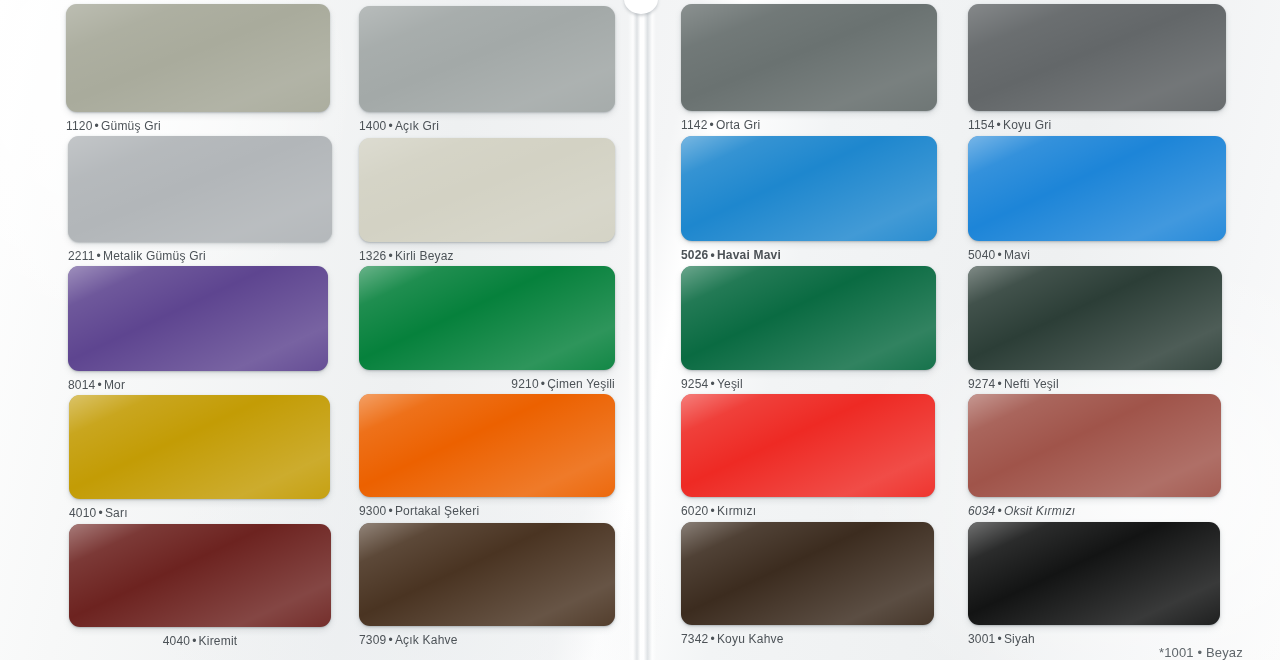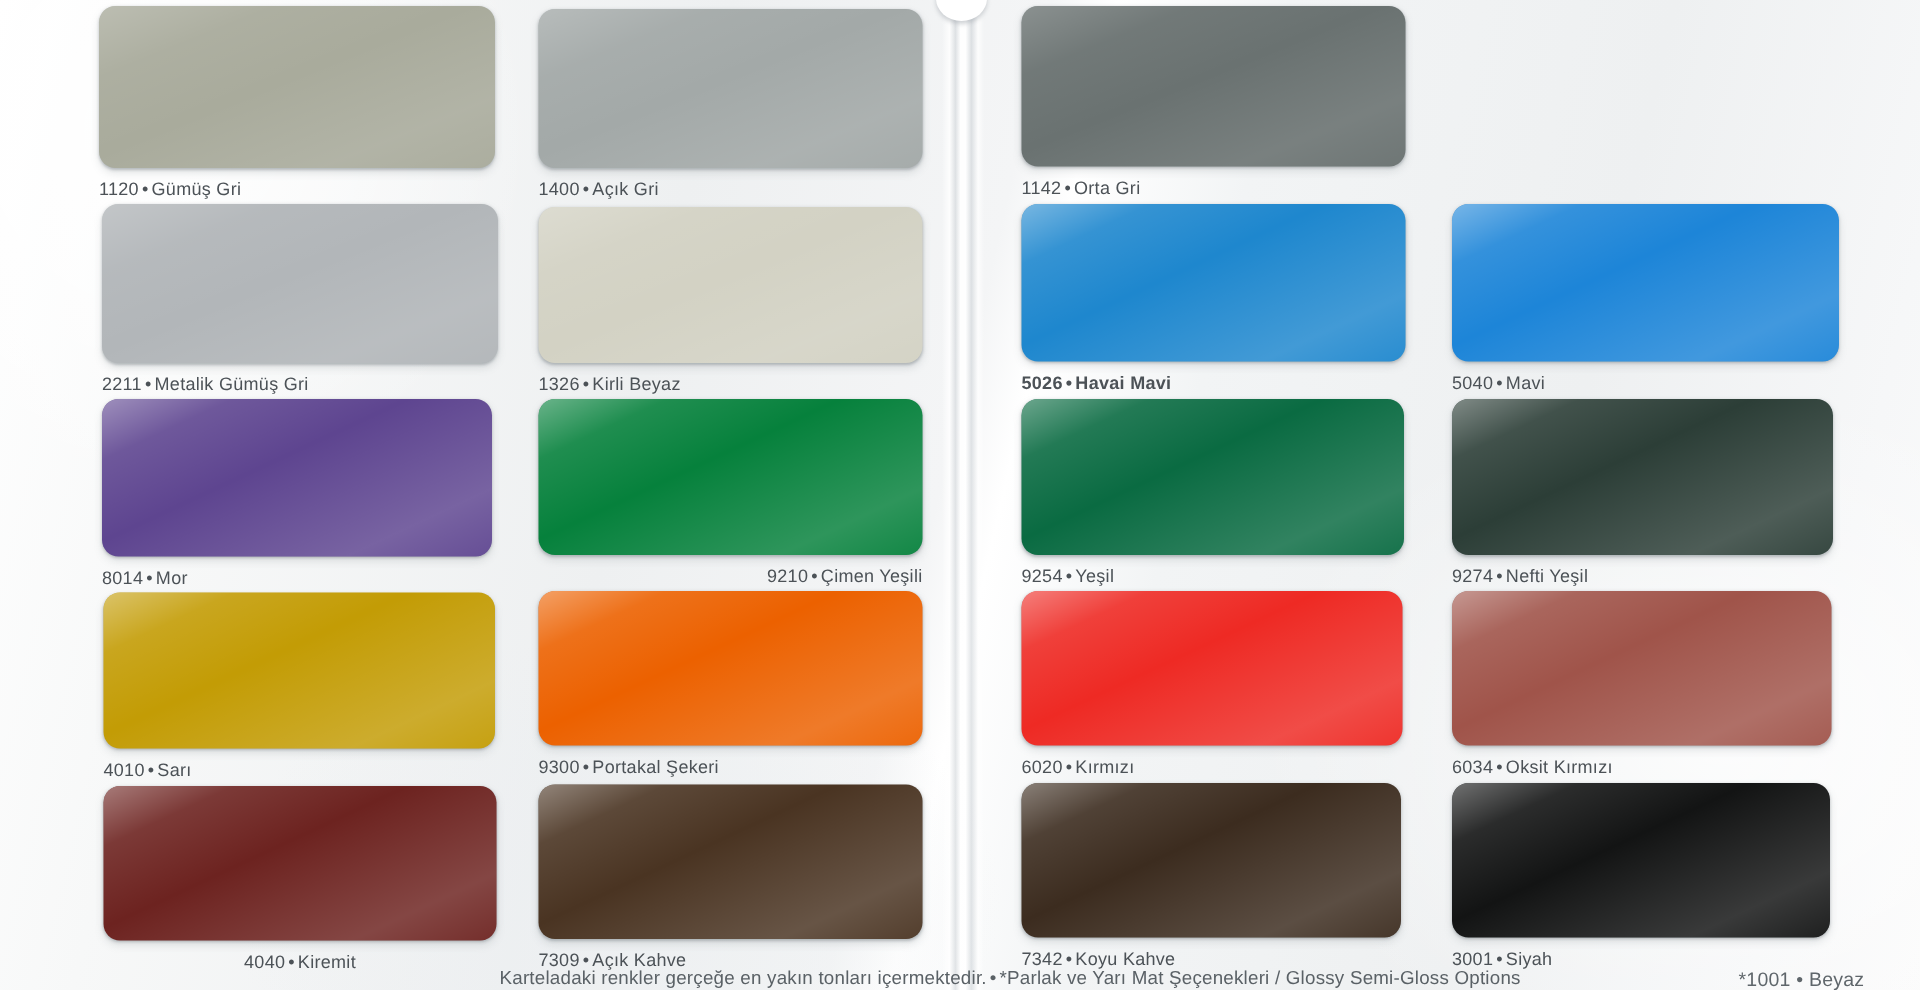--- a/index.html
+++ b/index.html
@@ -273,50 +273,53 @@
       <div class="swatch-cell" style="top:522px; left:0;">
         <div class="chip gloss" style="width:253px; height:103px; background:#3c2c1f;"></div>
         <div class="chip-label">
           <span>7342</span><span class="sep-dot">•</span><span>Koyu Kahve</span>
         </div>
       </div>
     </div>
 
     <div class="column" style="left:320px; width:260px;">
 
+      <div class="swatch-cell" style="top:4px; left:0;">
+        <div class="chip" style="width:258px; height:107px; background:#636769;"></div>
+        <div class="chip-label">
+          <span>1154</span><span class="sep-dot">•</span><span>Koyu Gri</span>
+        </div>
+      </div>
 
       <div class="swatch-cell" style="top:136px; left:0;">
         <div class="chip gloss" style="width:258px; height:105px; background:#1d85d8;"></div>
         <div class="chip-label">
           <span>5040</span><span class="sep-dot">•</span><span>Mavi</span>
         </div>
       </div>
 
       <div class="swatch-cell" style="top:266px; left:0;">
         <div class="chip gloss" style="width:254px; height:104px; background:#2c3e37;"></div>
         <div class="chip-label">
           <span>9274</span><span class="sep-dot">•</span><span>Nefti Yeşil</span>
         </div>
       </div>
 
-      <div class="swatch-cell" style="top:394px; left:0;">
+      <div class="swatch-cell" style="top:394px; left:0;font-style:italic;">
         <div class="chip gloss" style="width:253px; height:103px; background:#a0544a;"></div>
         <div class="chip-label">
           <span>6034</span><span class="sep-dot">•</span><span>Oksit Kırmızı</span>
         </div>
       </div>
 
       <div class="swatch-cell" style="top:522px; left:0;">
         <div class="chip gloss" style="width:252px; height:103px; background:#131414;"></div>
         <div class="chip-label">
           <span>3001</span><span class="sep-dot">•</span><span>Siyah</span>
         </div>
       </div>
     </div>
   </div>
 
-  <div class="footnote" id="footnote-main">
-    <span>Karteladaki renkler gerçeğe en yakın tonları içermektedir.</span><span class="sep-dot">•</span><span>*Parlak ve Yarı Mat Şeçenekleri / Glossy Semi-Gloss Options</span>
-  </div>
 
   <div class="footnote" id="footnote-white">*1001 • Beyaz</div>
 
 </div>
 
 </body></html>

